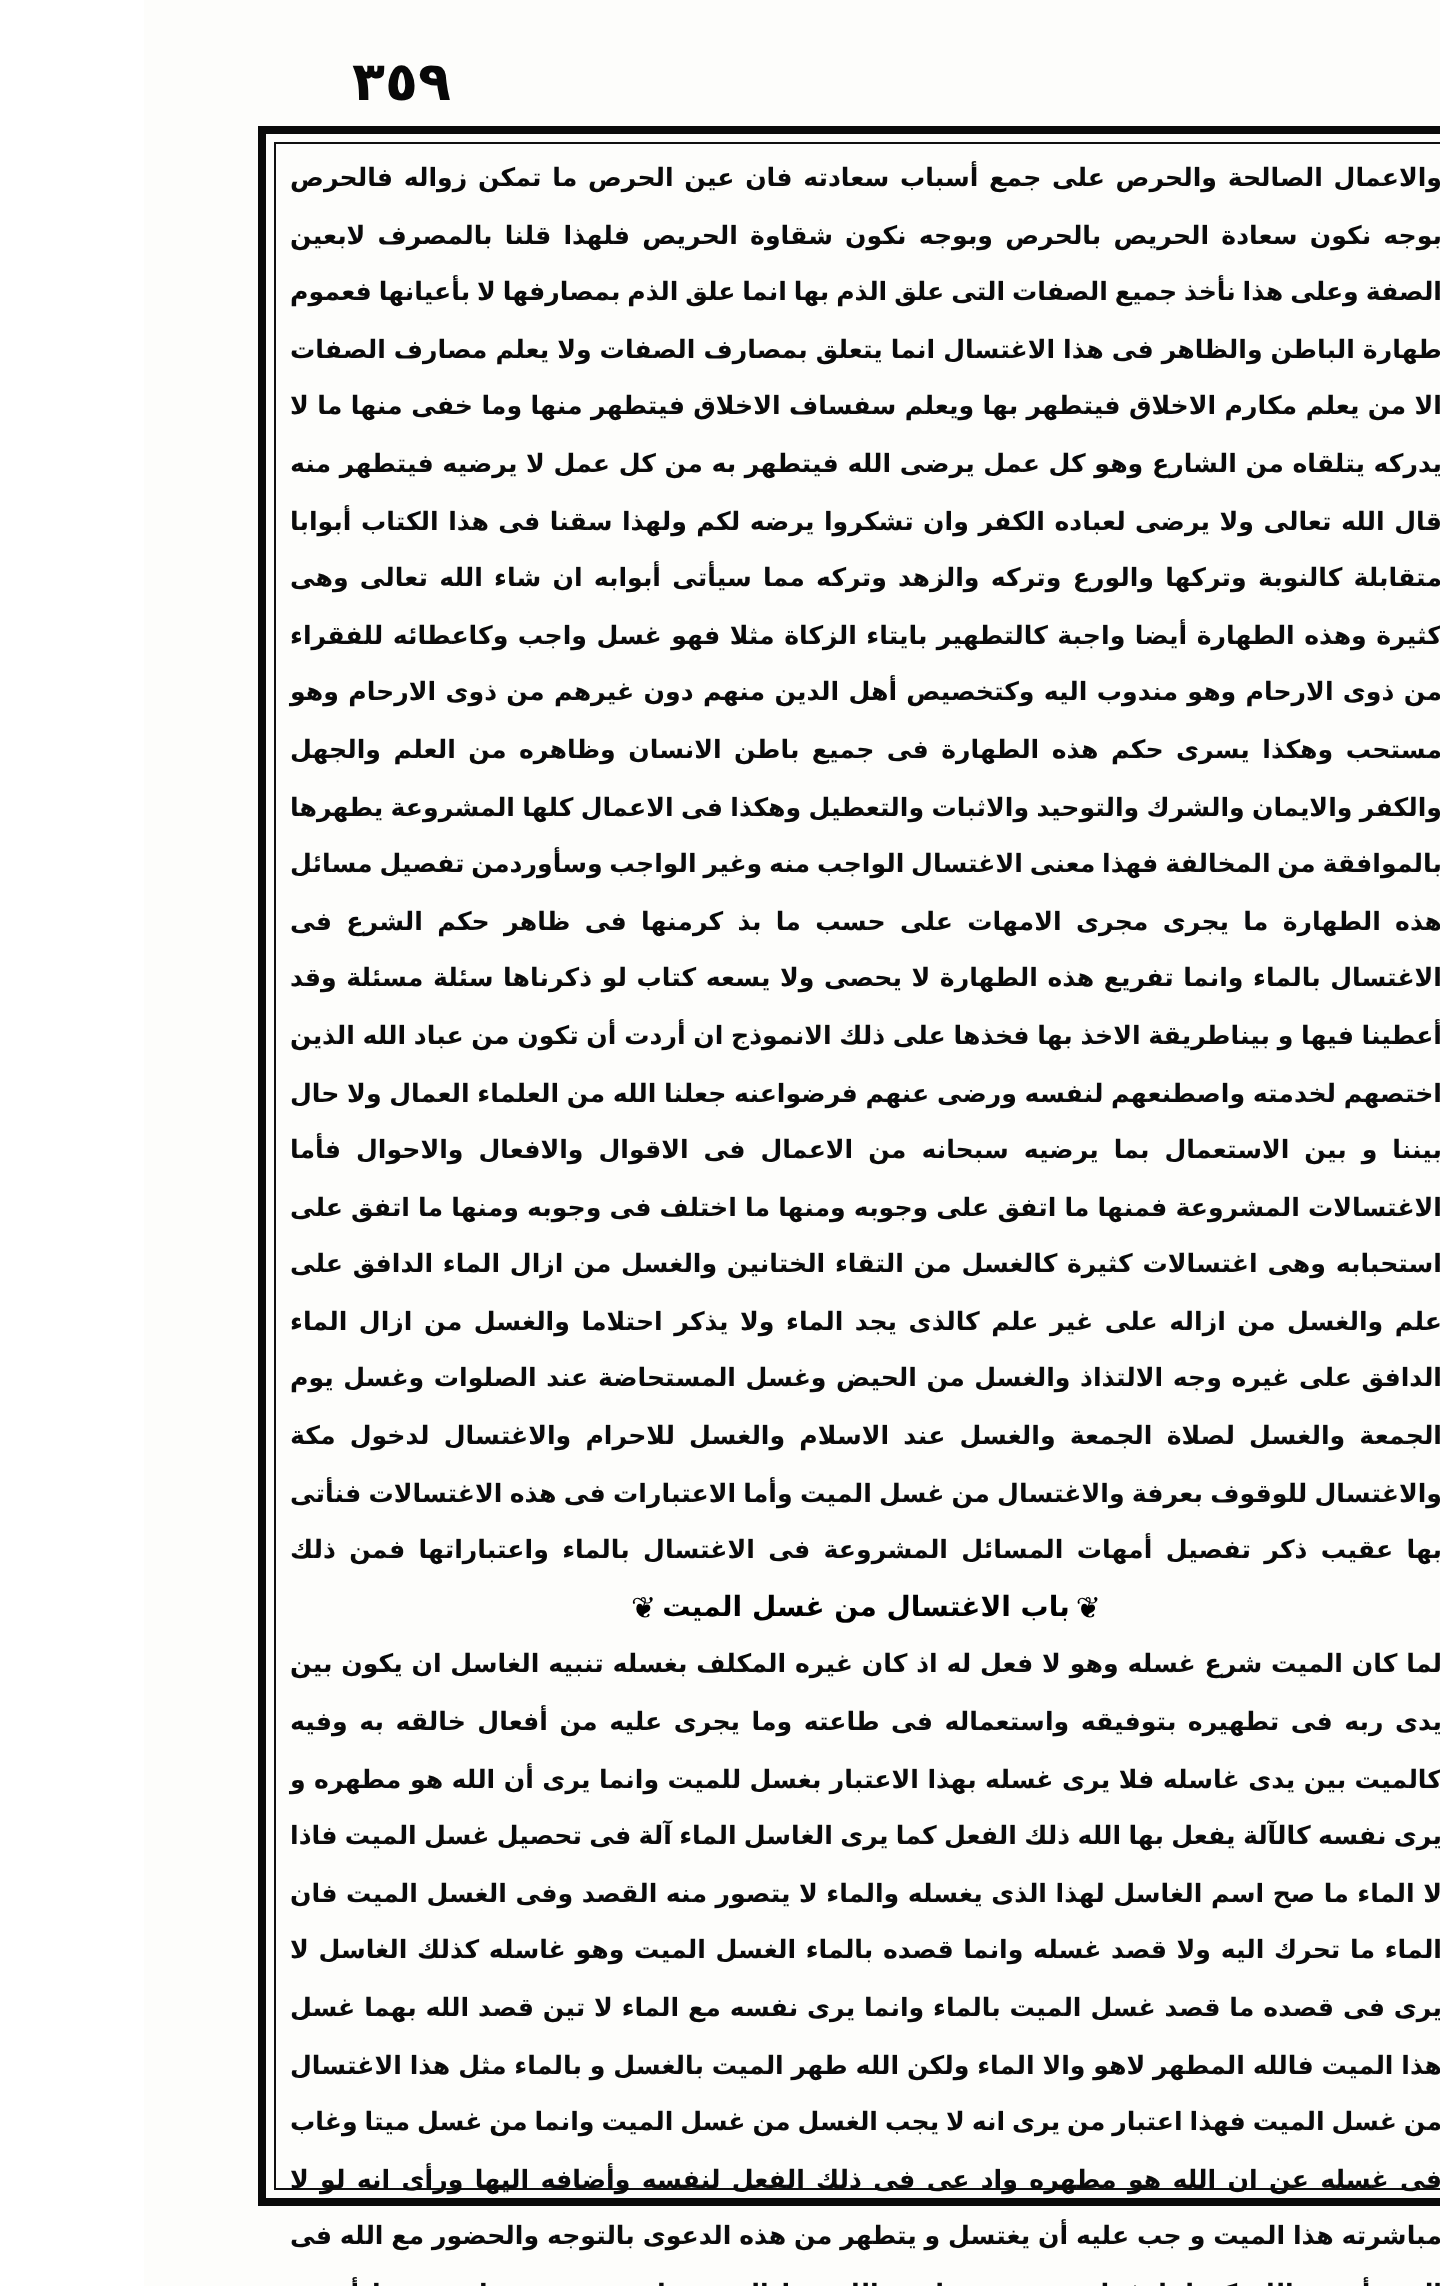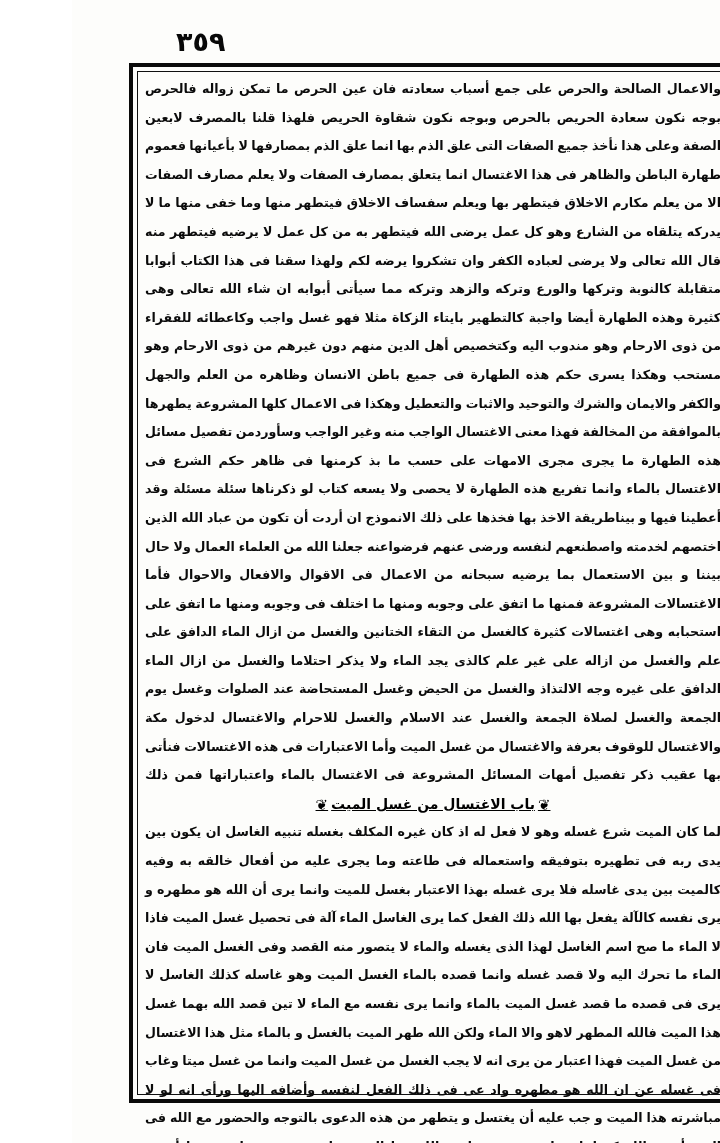--- a/index.html
+++ b/index.html
@@ -87,21 +87,20 @@
     display: block;
     text-align: center;
     text-align-last: center;
     color: #000;
     font-family: "DejaVu Sans", "Liberation Sans", sans-serif;
     font-size: 14px;
     font-weight: 700;
     line-height: 28.6px;
     letter-spacing: -0.3px;
     white-space: nowrap;
-    text-decoration: underline;
   }
   .heading .orn {
     font-size: 15px;
     line-height: 1;
     vertical-align: -1px;
     padding: 0 1px;
   }
   .heading .htxt {
     padding: 0 2px;
   }

